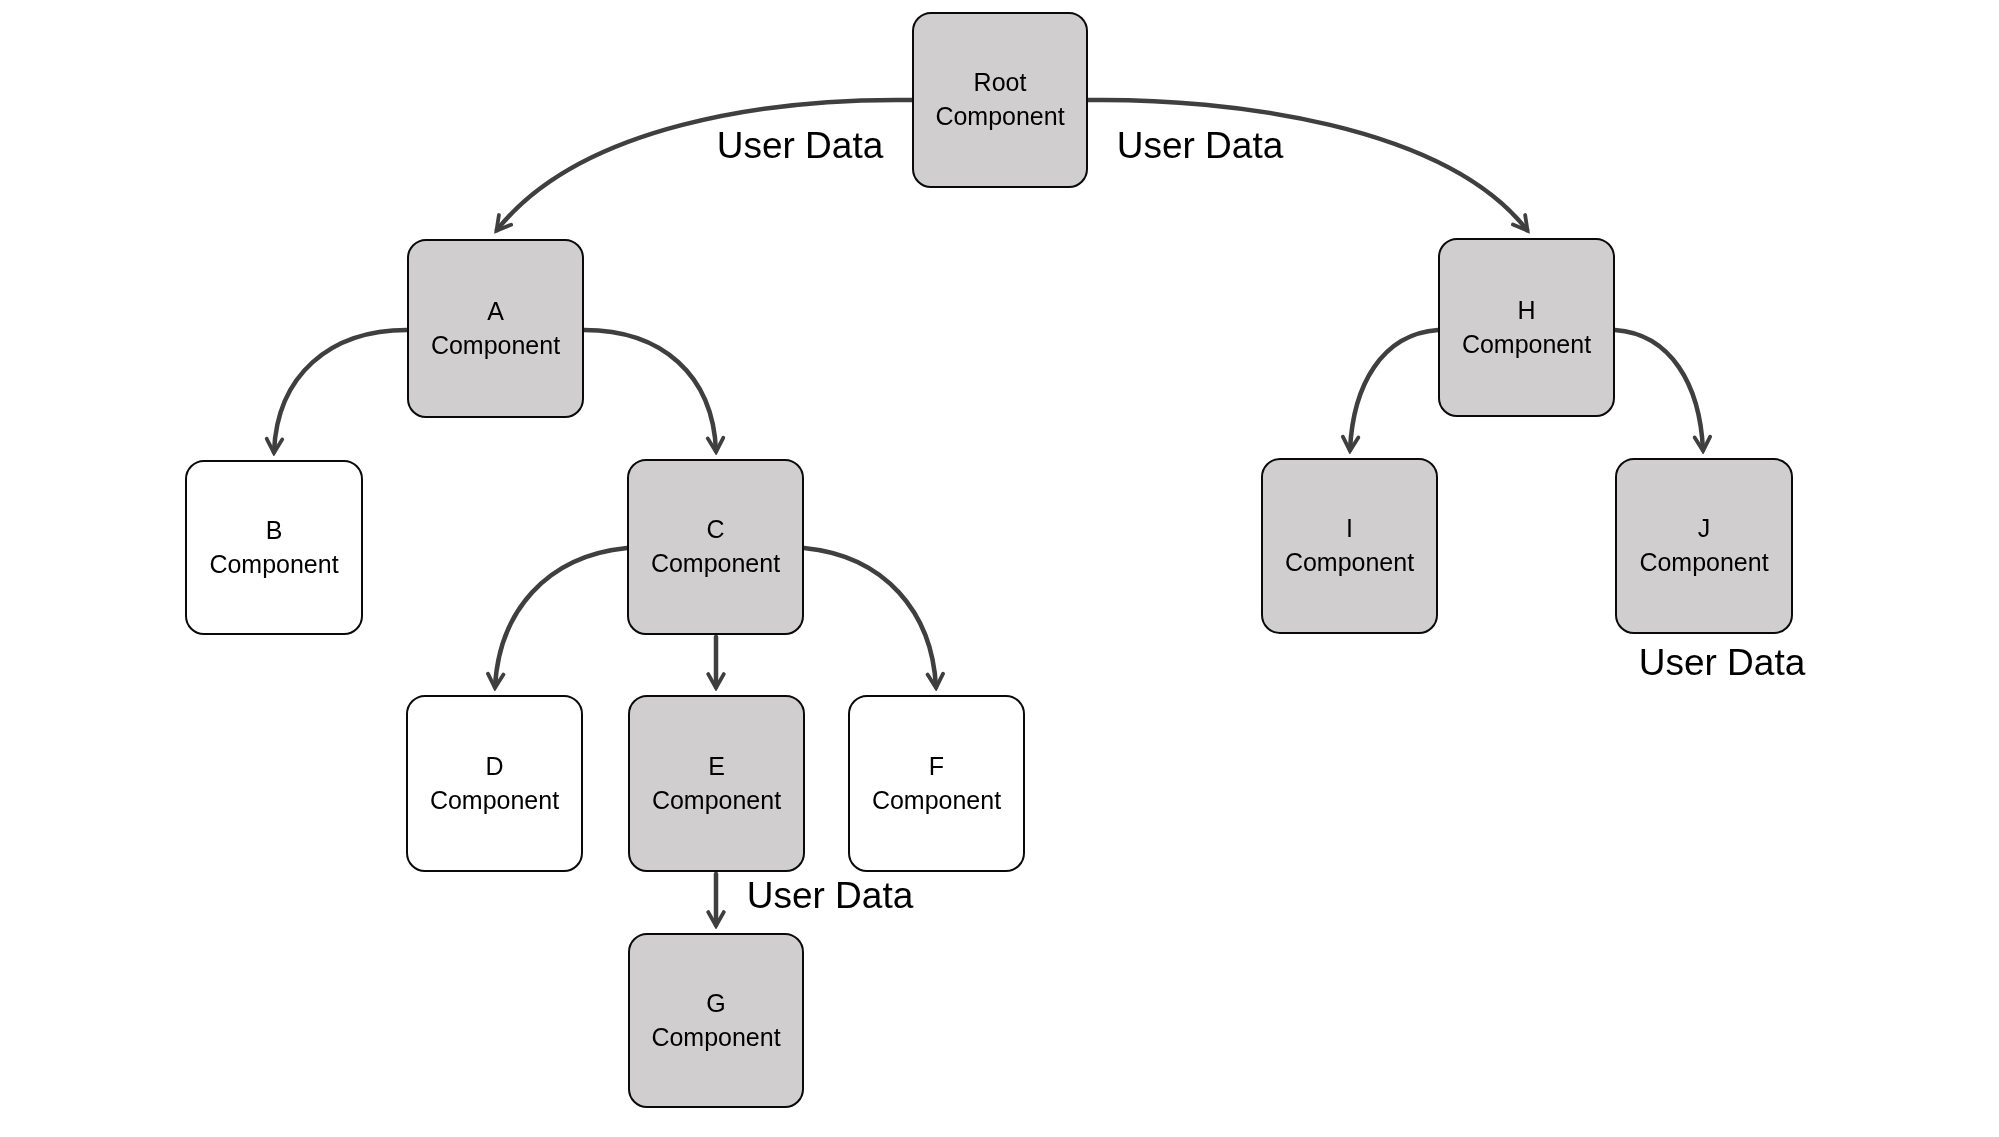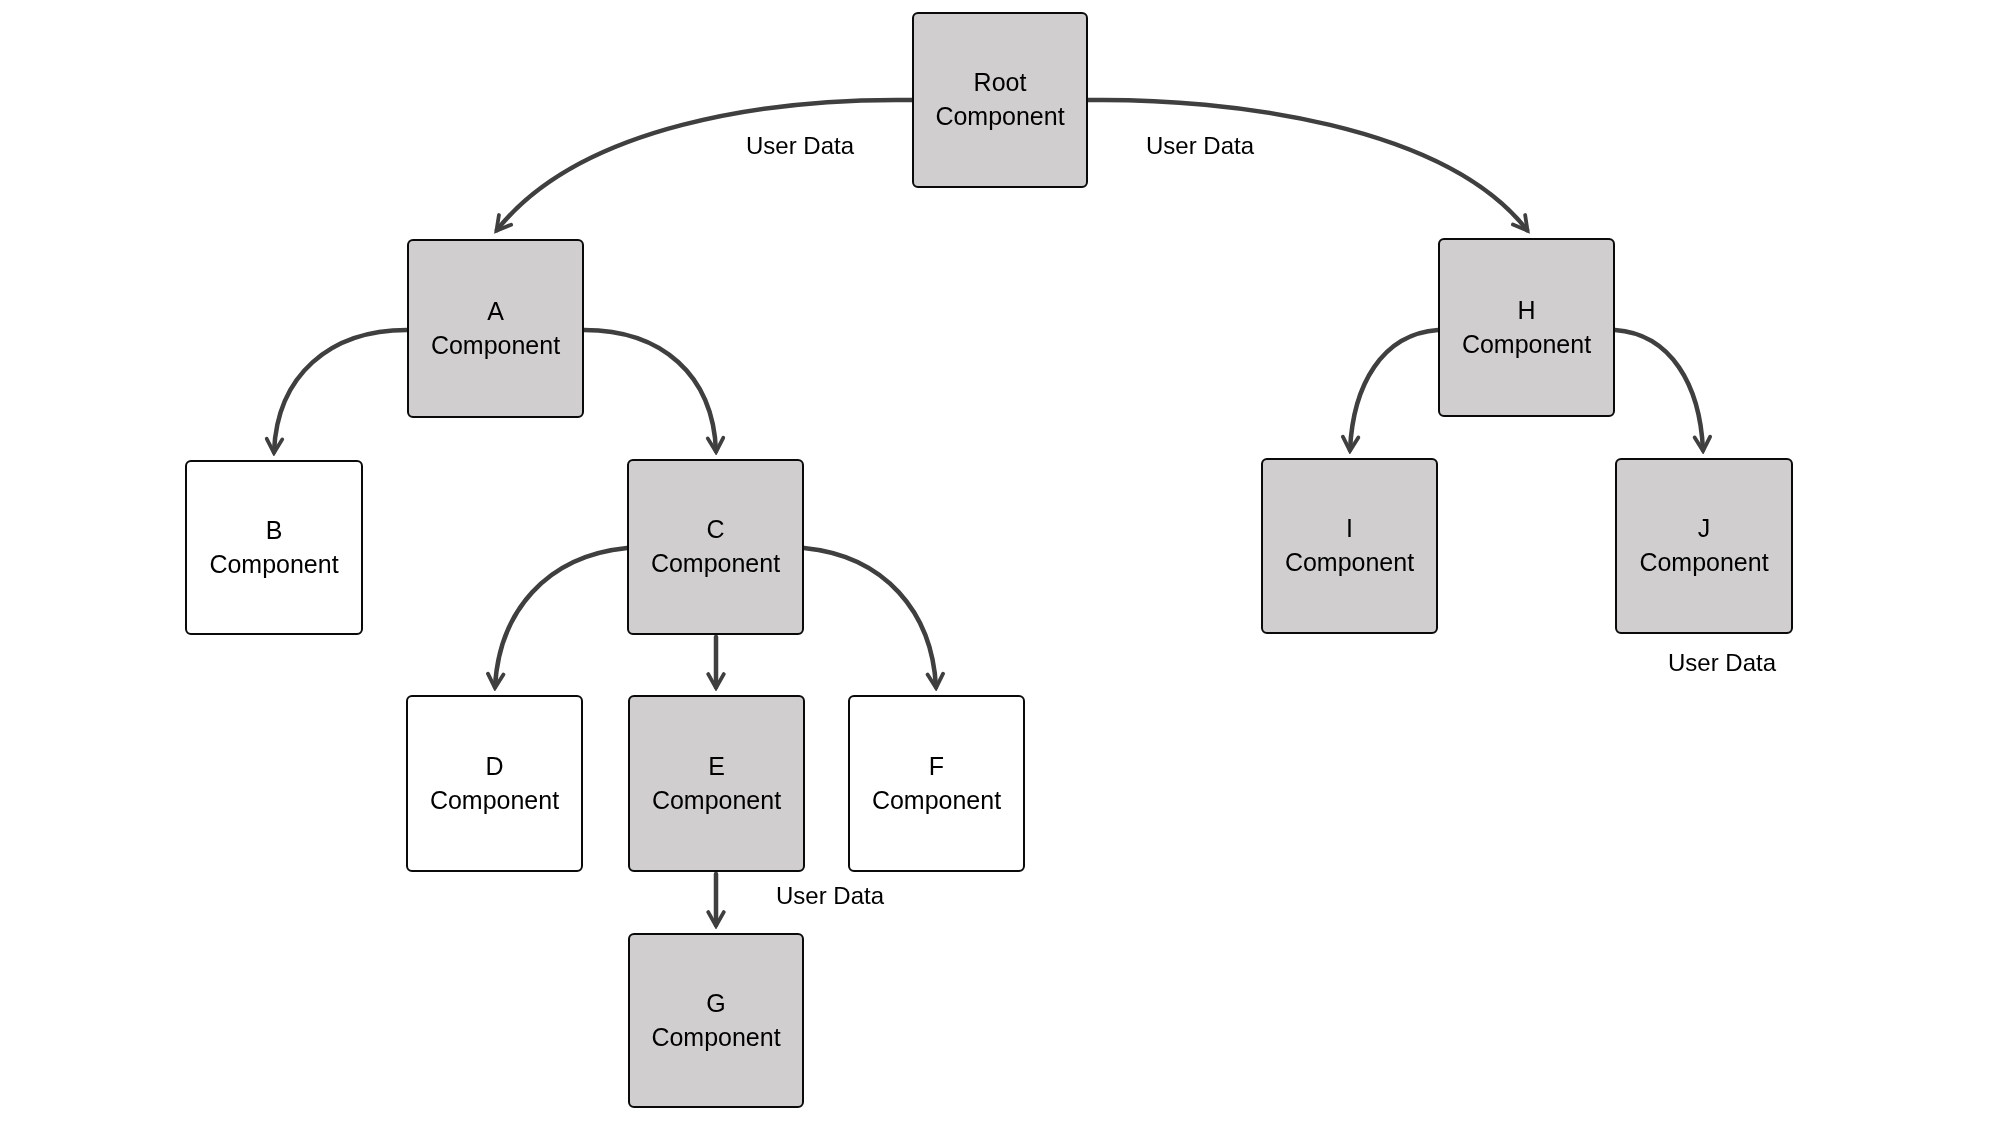--- a/index.html
+++ b/index.html
@@ -28,36 +28,36 @@
   .edge{
     fill:none;
     stroke:var(--arrow);
     stroke-width:4.5;
     stroke-linecap:round;
   }
   .node{
     position:absolute;
     box-sizing:border-box;
     border:2.5px solid var(--node-border);
-    border-radius:6px;
+    border-radius:19px;
     display:flex;
     flex-direction:column;
     align-items:center;
     justify-content:center;
     text-align:center;
     font-size:25px;
     line-height:1.35;
     color:var(--text);
   }
   .node.gray{background:var(--node-fill-gray);}
   .node.white{background:var(--node-fill-white);}
   .edge-label{
     position:absolute;
     transform:translate(-50%,-50%);
-    font-size:24px;
+    font-size:37px;
     white-space:nowrap;
     color:var(--text);
   }
 </style>
 </head>
 <body>
 
 <div class="canvas">
 
   <svg class="edges-svg" width="1999" height="1137" viewBox="0 0 1999 1137">

